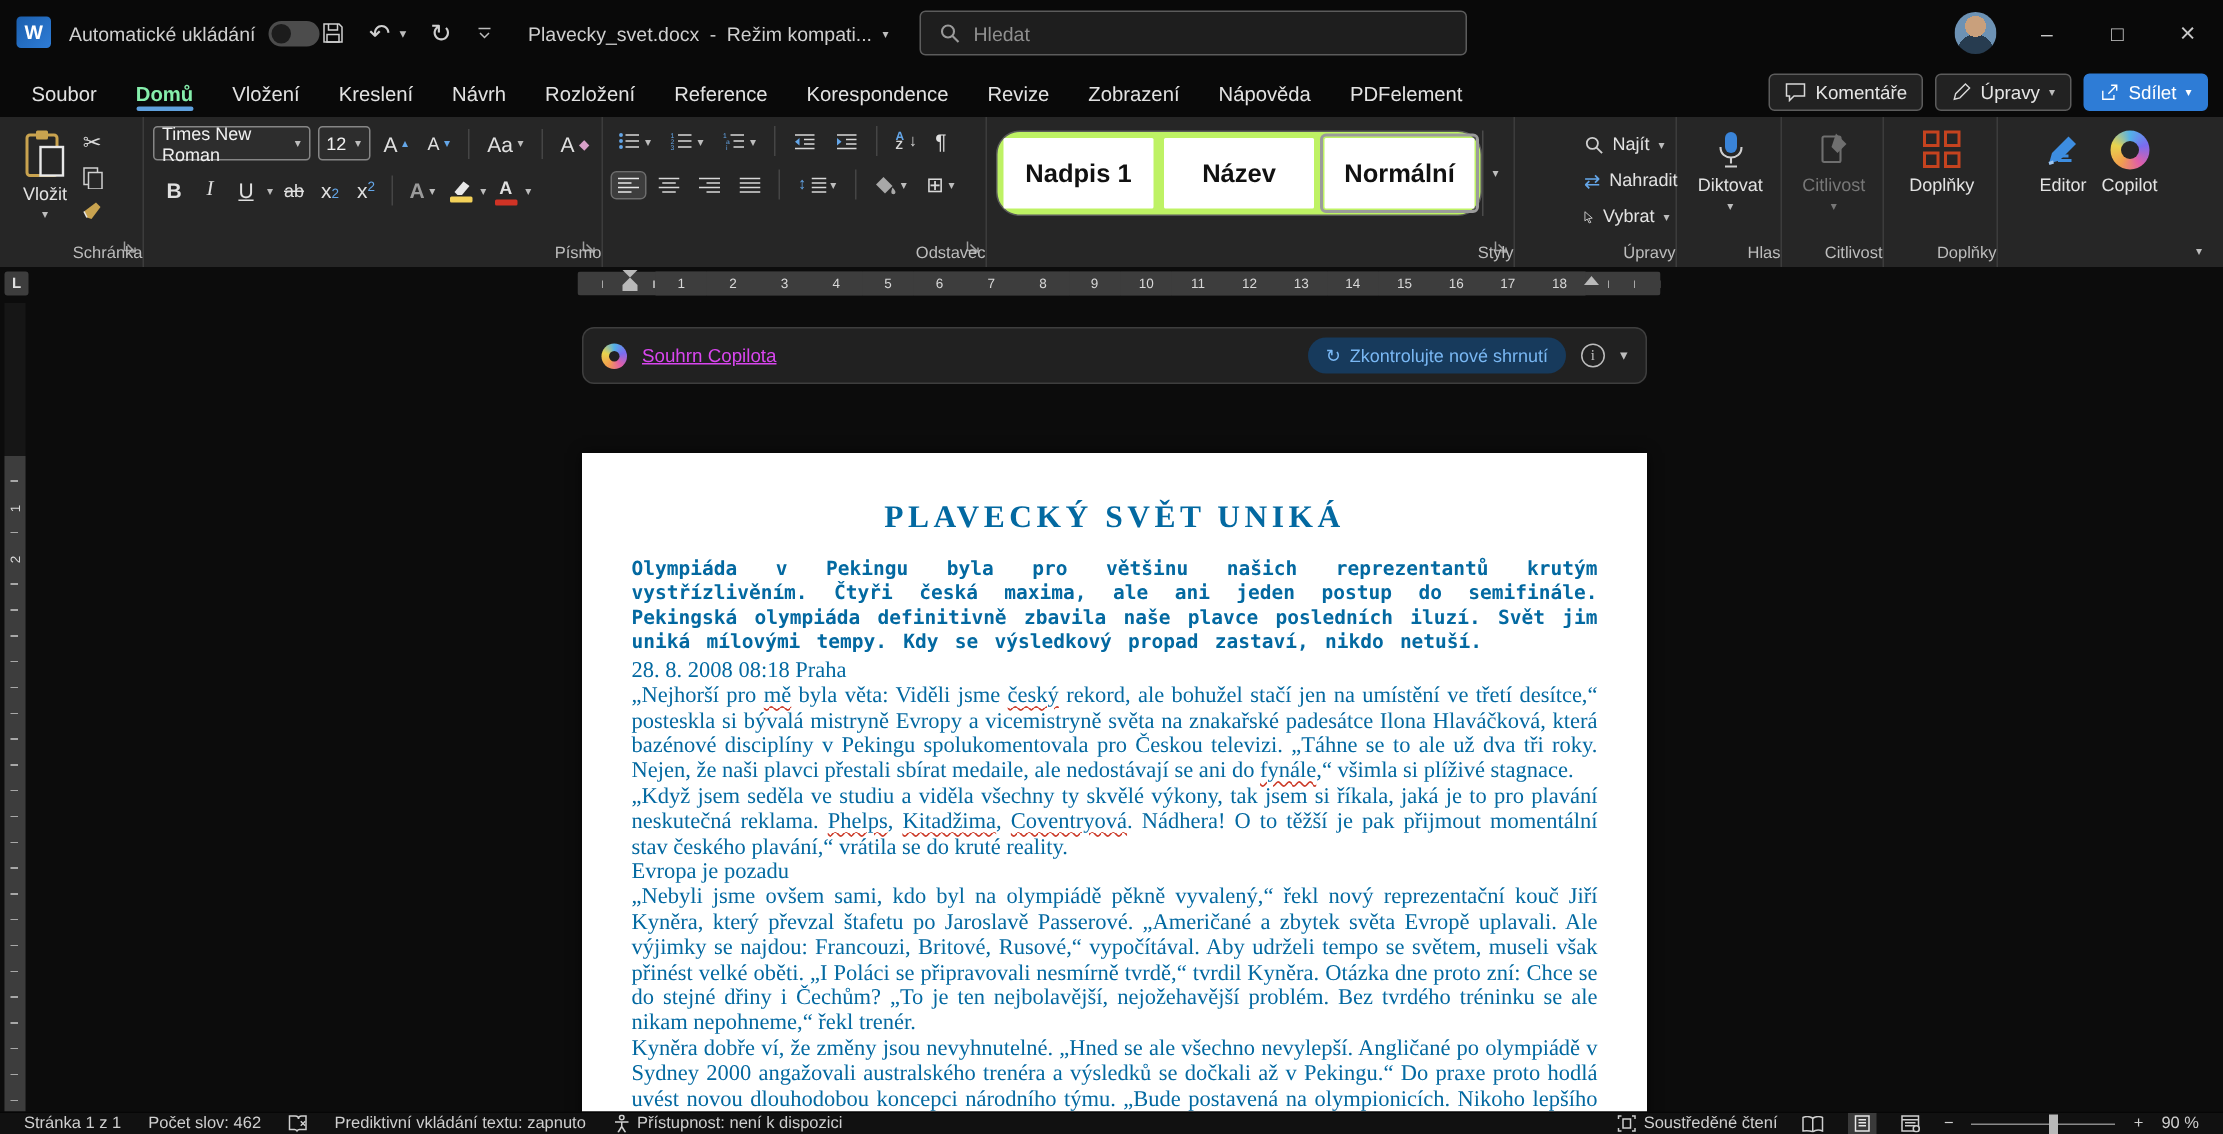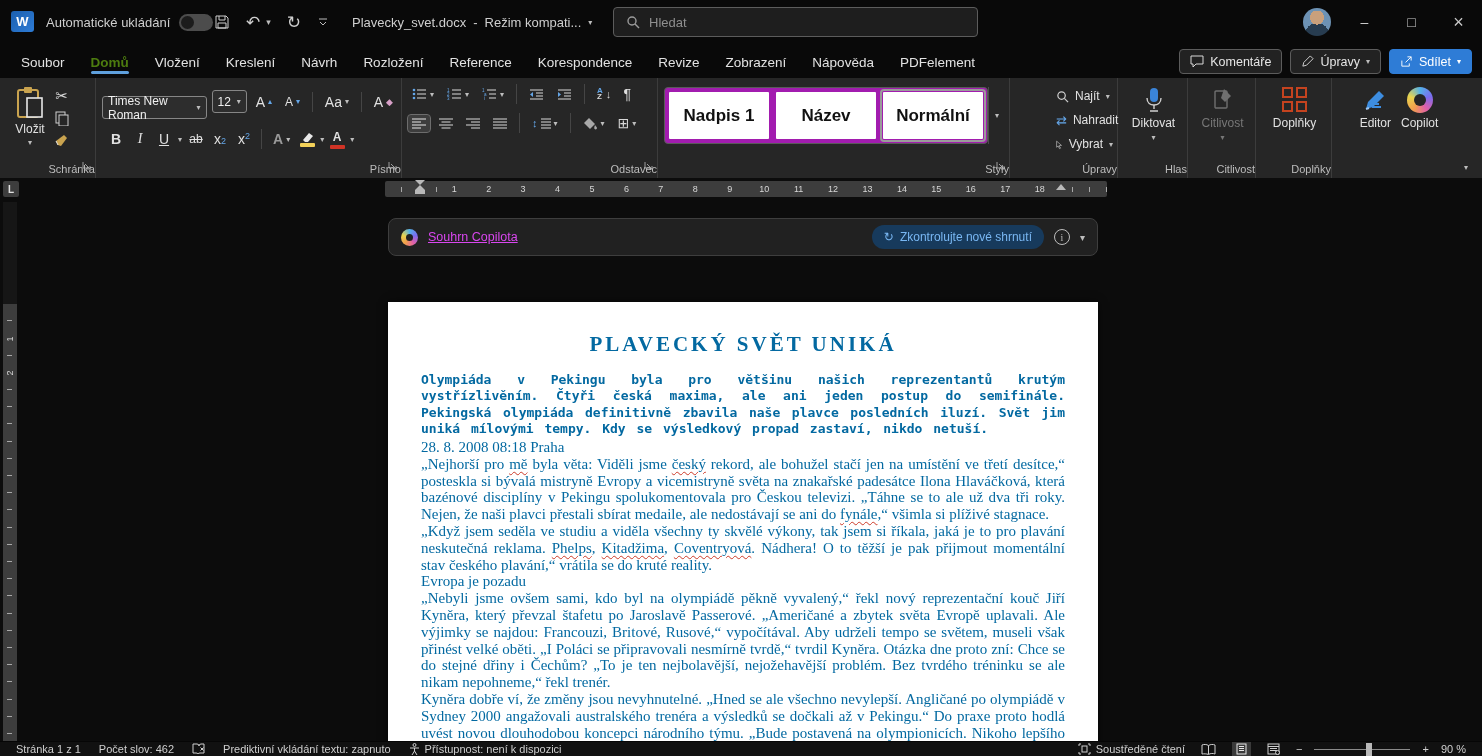--- a/index.html
+++ b/index.html
@@ -30,21 +30,21 @@
             background:radial-gradient(circle at 50% 34%, #c9a07c 0 7px, transparent 7px),
                        radial-gradient(circle at 50% 96%, #273c50 0 12px, transparent 12px), #6d92b4; }
   .winbtns { position:absolute; right:0; top:0; height:44px; display:flex; }
   .winbtn { width:47px; height:44px; display:flex; align-items:center; justify-content:center; color:#c9c9c9; font-size:14px; }
   .winbtn.close { font-size:18px; }
 
   
   .tabsrow { position:absolute; left:0; top:44px; width:100%; height:34px; background:#090909;
              display:flex; align-items:center; padding-left:8px; }
   .rtab { font-size:13.5px; color:#e2e2e2; padding:8px 13px 6px; position:relative; white-space:nowrap; }
-  .rtab.active { color:#4d7c0f; font-weight:bold; }
+  .rtab.active { color:#86efac; font-weight:bold; }
   .rtab.active::after { content:""; position:absolute; left:13px; right:13px; bottom:2px; height:3px;
                         border-radius:2px; background:#5fa0dd; }
   .tab-actions { position:absolute; right:10px; top:5px; display:flex; gap:8px; }
   .pill-btn { height:25px; display:flex; align-items:center; gap:6px; padding:0 10px; border-radius:4px;
               border:1px solid #5c5c5c; background:#222; font-size:12.5px; color:#e6e6e6; }
   .pill-btn.share { background:#2e7cd6; border-color:#2e7cd6; color:#fff; }
 
   
   .ribbon { position:absolute; left:0; top:78px; width:100%; height:100px; background:#262626;
             display:flex; align-items:stretch; }
@@ -60,39 +60,39 @@
   .grp.clipboard { width:96px; display:flex; }
   .paste-big { display:flex; flex-direction:column; align-items:center; width:48px; gap:2px; padding-top:2px; }
   .paste-big .txt { font-size:12px; color:#e2e2e2; }
   .clip-col { display:flex; flex-direction:column; gap:8px; align-items:center; padding-top:4px; }
 
   
   .grp.font { width:306px; }
   .fontrow1 { display:flex; align-items:center; gap:5px; }
   .combo { height:23px; border:1px solid #868686; border-radius:3px; background:#2d2d2d; color:#f0f0f0;
            font-size:12px; display:flex; align-items:center; justify-content:space-between; padding:0 5px; gap:4px; }
-  .fontname { width:132px;margin-top:12px; } .fontsize { width:42px; }
+  .fontname { width:132px; } .fontsize { width:42px; }
   .fontrow2 { display:flex; align-items:center; gap:4px; margin-top:9px; padding-left:4px; }
   .fmt { font-size:14px; color:#e0e0e0; width:20px; text-align:center; }
   .fmt.b { font-weight:bold; } .fmt.i { font-style:italic; font-family:"Liberation Serif",serif; }
   .fmt.u { text-decoration:underline; } .fmt.st { text-decoration:line-through; font-size:12px; }
   .subsup small { font-size:9px; color:#64a6e8; }
   .vdiv { width:1px; height:20px; background:#454545; margin:0 3px; }
   .colorbtn { display:inline-flex; flex-direction:column; align-items:center; width:18px; gap:1px; }
   .colorbtn .bar { width:15px; height:4px; border-radius:1px; }
 
   
   .grp.para { width:256px; }
   .prow { display:flex; align-items:center; gap:5px; }
   .prow + .prow { margin-top:8px; }
   svg.licon { display:block; }
 
   
   .grp.styles { width:352px; display:flex; align-items:flex-start; gap:0; padding-top:9px; }
-  .stylecards { display:flex; gap:7px; border:1px solid #5a5a5a; border-radius:4px; background:#a21caf; padding:4px; }
+  .stylecards { display:flex; gap:7px; border:1px solid #5a5a5a; border-radius:16px; background:#bef264; padding:4px; }
   .stylecard { width:100px; height:47px; background:#fff; color:#111; display:flex; align-items:center; justify-content:center;
                font-size:17px; font-weight:bold; border-radius:1px; }
   .stylecard.selected { outline:2px solid #9b9b9b; outline-offset:1px; }
   .style-more { width:18px; height:57px; display:flex; align-items:center; justify-content:center; border-left:1px solid #4a4a4a; }
 
   
   .grp.editing { width:108px; padding-left:10px; }
   .edrow { display:flex; align-items:center; gap:6px; font-size:12px; color:#e2e2e2; height:24px; white-space:nowrap;margin-left:36px; }
   .bigbtn { display:flex; flex-direction:column; align-items:center; gap:3px; font-size:12px; color:#e2e2e2; padding-top:3px; }
   .grp.voice { width:70px; } .grp.sens { width:68px; } .grp.addins { width:76px; }

